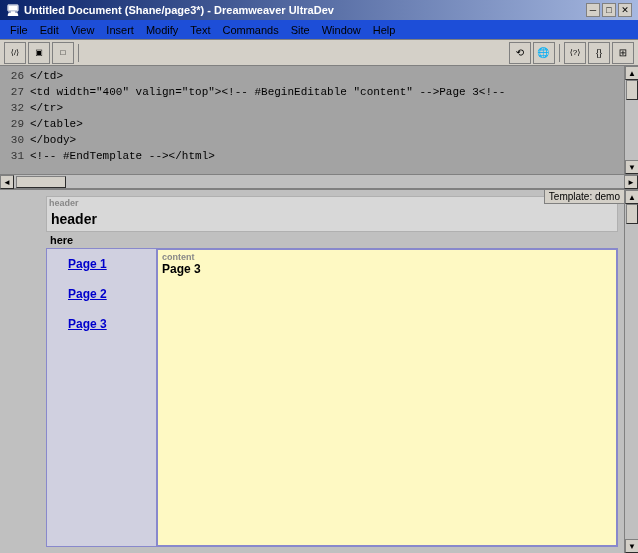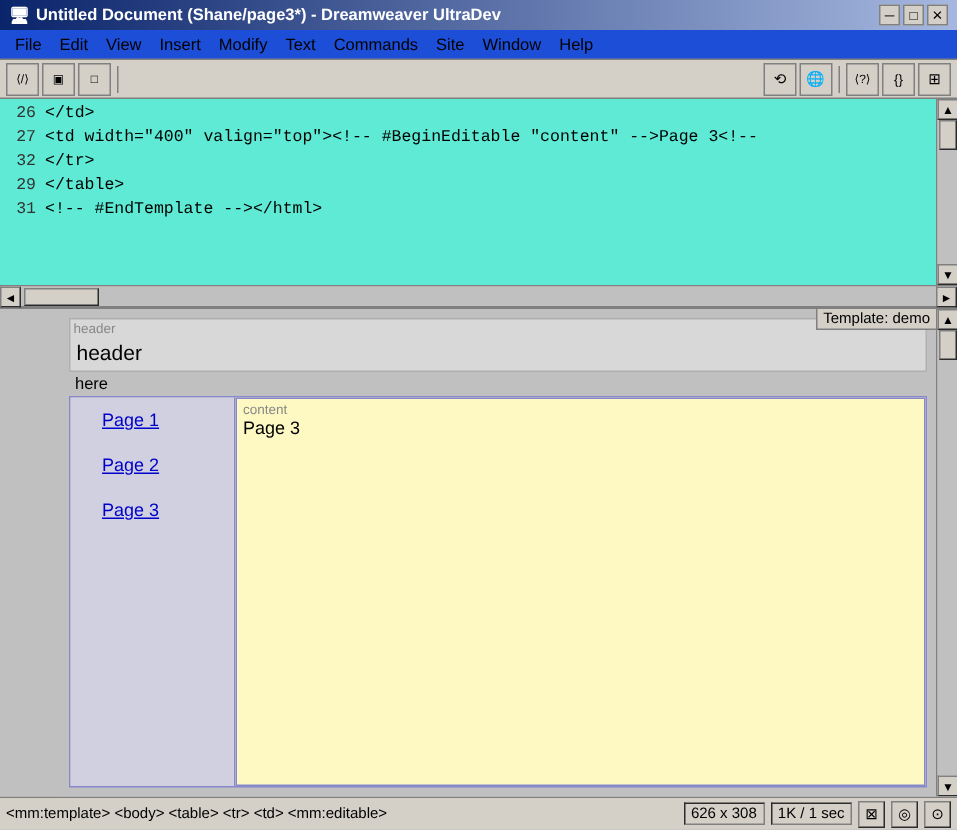--- a/index.html
+++ b/index.html
@@ -200,21 +200,21 @@
     <div class="toolbar-separator"></div>
     <div class="toolbar-btn" style="font-size:8px;">⟨?⟩</div>
     <div class="toolbar-btn" style="font-size:9px;">{}</div>
     <div class="toolbar-btn">⊞</div>
   </div>
 </div>
 
 <div class="main-area">
   <div class="outer-layout">
 
-    <div style="height:140px; display:flex; flex-direction:column; background:#5eead4; border-bottom:2px solid #808080;">
+    <div style="height:124px; display:flex; flex-direction:column; background:#a3a3a3; border-bottom:2px solid #808080;">
       <div style="flex:1; display:flex; overflow:hidden;">
         <div style="flex:1; font-family:'Courier New',monospace; font-size:11px; line-height:16px; padding:2px 0; overflow:hidden;">
 
           <div class="code-line">
             <span class="line-num">26</span>
             <span class="code-text">&lt;/td&gt;</span>
           </div>
 
           <div class="code-line">
             <span class="line-num">27</span>
@@ -224,20 +224,24 @@
           <div class="code-line">
             <span class="line-num">32</span>
             <span class="code-text">&lt;/tr&gt;</span>
           </div>
 
           <div class="code-line">
             <span class="line-num">29</span>
             <span class="code-text">&lt;/table&gt;</span>
           </div>
 
+          <div class="code-line">
+            <span class="line-num">30</span>
+            <span class="code-text">&lt;/body&gt;</span>
+          </div>
 
           <div class="code-line">
             <span class="line-num">31</span>
             <span class="code-text">&lt;!-- #EndTemplate --&gt;&lt;/html&gt;</span>
           </div>
         </div>
 
         <div style="width:14px; background:#d4d0c8; border-left:1px solid #808080; display:flex; flex-direction:column;">
           <div style="width:14px;height:14px;background:#d4d0c8;border:1px outset #808080;display:flex;align-items:center;justify-content:center;font-size:8px;cursor:pointer;">▲</div>
           <div style="flex:1;background:#c0c0c0;">
@@ -255,21 +259,21 @@
         <div style="width:14px;height:14px;background:#d4d0c8;border:1px outset #808080;display:flex;align-items:center;justify-content:center;font-size:8px;cursor:pointer;">►</div>
       </div>
     </div>
 
     <div class="design-section">
       <div class="design-body" style="flex:1; min-height:0;">
         <div class="page-wrapper">
 
           <div style="position:absolute;top:0;right:14px;font-size:10px;color:#000;background:#d4d0c8;padding:1px 4px;border-bottom:1px solid #808080;border-left:1px solid #808080;z-index:10;">Template: demo</div>
 
-          <div style="background:#c0c0c0; flex:1; display:flex; flex-direction:column; height:100%; position:relative;">
+          <div style="background:#c0c0c0; flex:1; display:flex; flex-direction:column; height:100%; position:relative;font-weight:bold;">
 
             <div style="margin:6px 6px 0 6px; background:#d8d8d8; border:1px solid #b0b0b0;">
               <div style="font-size:9px;color:#888;padding:1px 2px;">header</div>
               <div style="font-size:14px;color:#000;padding:2px 4px 4px 4px;">header</div>
             </div>
 
             <div style="font-size:11px;color:#000;padding:2px 10px;">here</div>
 
             <div style="display:flex; margin:0 6px 6px 6px; flex:1; border:1px solid #8888cc;">
 
@@ -289,26 +293,16 @@
 
         <div style="width:14px;background:#d4d0c8;border-left:1px solid #808080;display:flex;flex-direction:column;position:relative;z-index:5;">
           <div style="width:14px;height:14px;background:#d4d0c8;border:1px outset #808080;display:flex;align-items:center;justify-content:center;font-size:8px;cursor:pointer;">▲</div>
           <div style="flex:1;background:#c0c0c0;">
             <div style="width:12px;height:20px;background:#d4d0c8;border:1px outset #808080;margin:0 auto;"></div>
           </div>
           <div style="width:14px;height:14px;background:#d4d0c8;border:1px outset #808080;display:flex;align-items:center;justify-content:center;font-size:8px;cursor:pointer;">▼</div>
         </div>
       </div>
 
-      <div class="status-bar">
-        <span class="status-path">&lt;mm:template&gt; &lt;body&gt; &lt;table&gt; &lt;tr&gt; &lt;td&gt; &lt;mm:editable&gt;</span>
-        <div class="status-right">
-          <span class="status-size">626 x 308</span>
-          <span class="status-size">1K / 1 sec</span>
-          <div class="status-icon-btn">⊠</div>
-          <div class="status-icon-btn">◎</div>
-          <div class="status-icon-btn">⊙</div>
-        </div>
-      </div>
     </div>
 
   </div>
 </div>
 
 </body></html>

